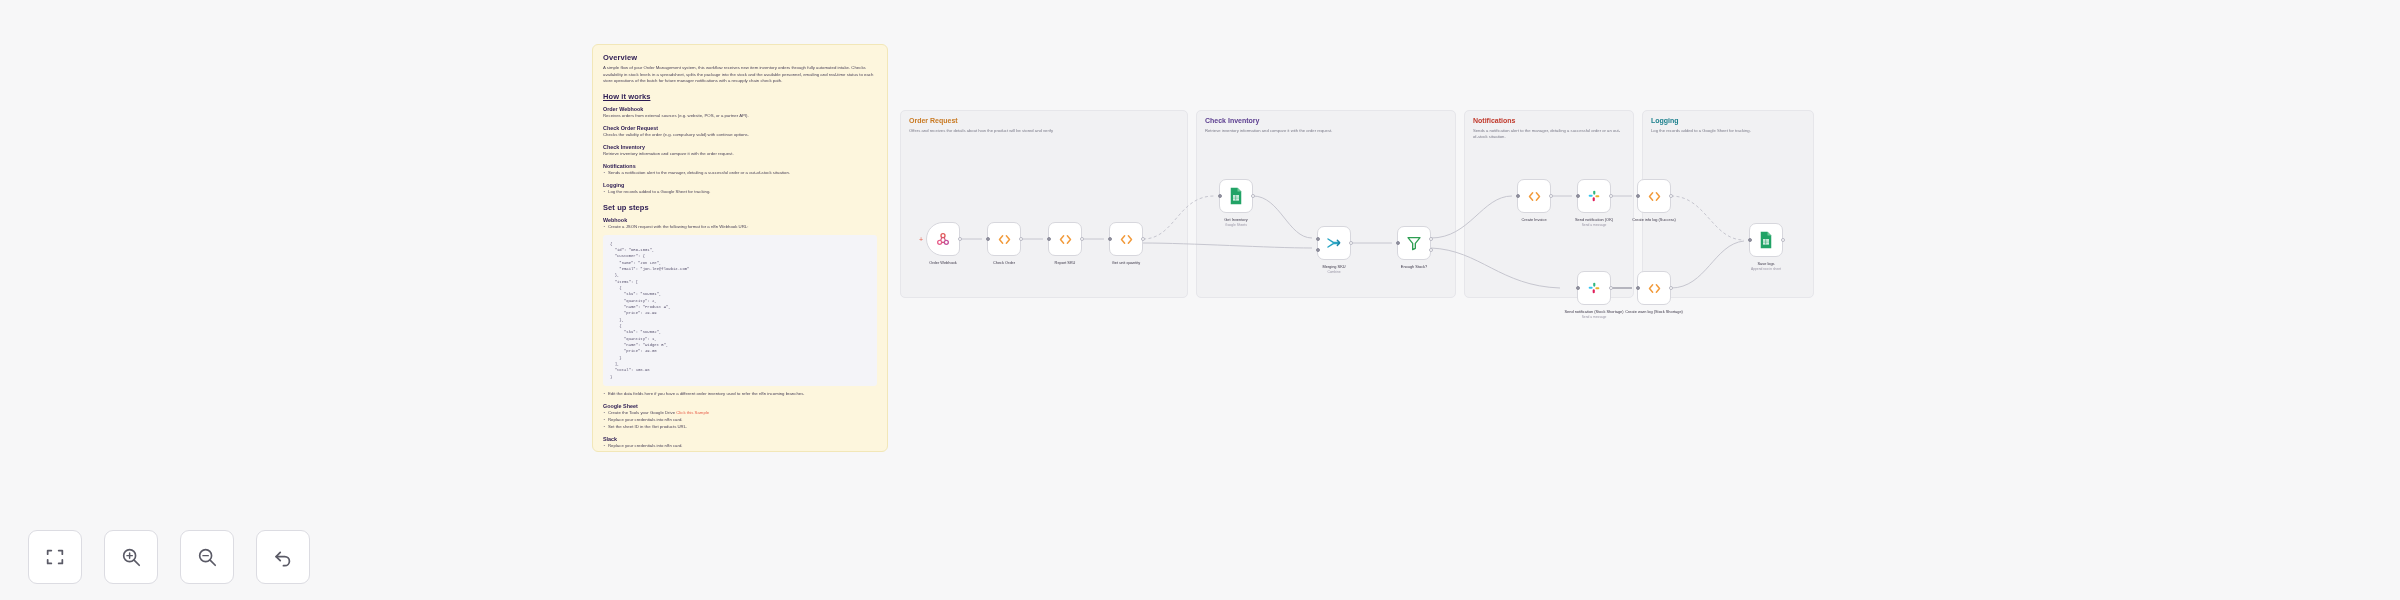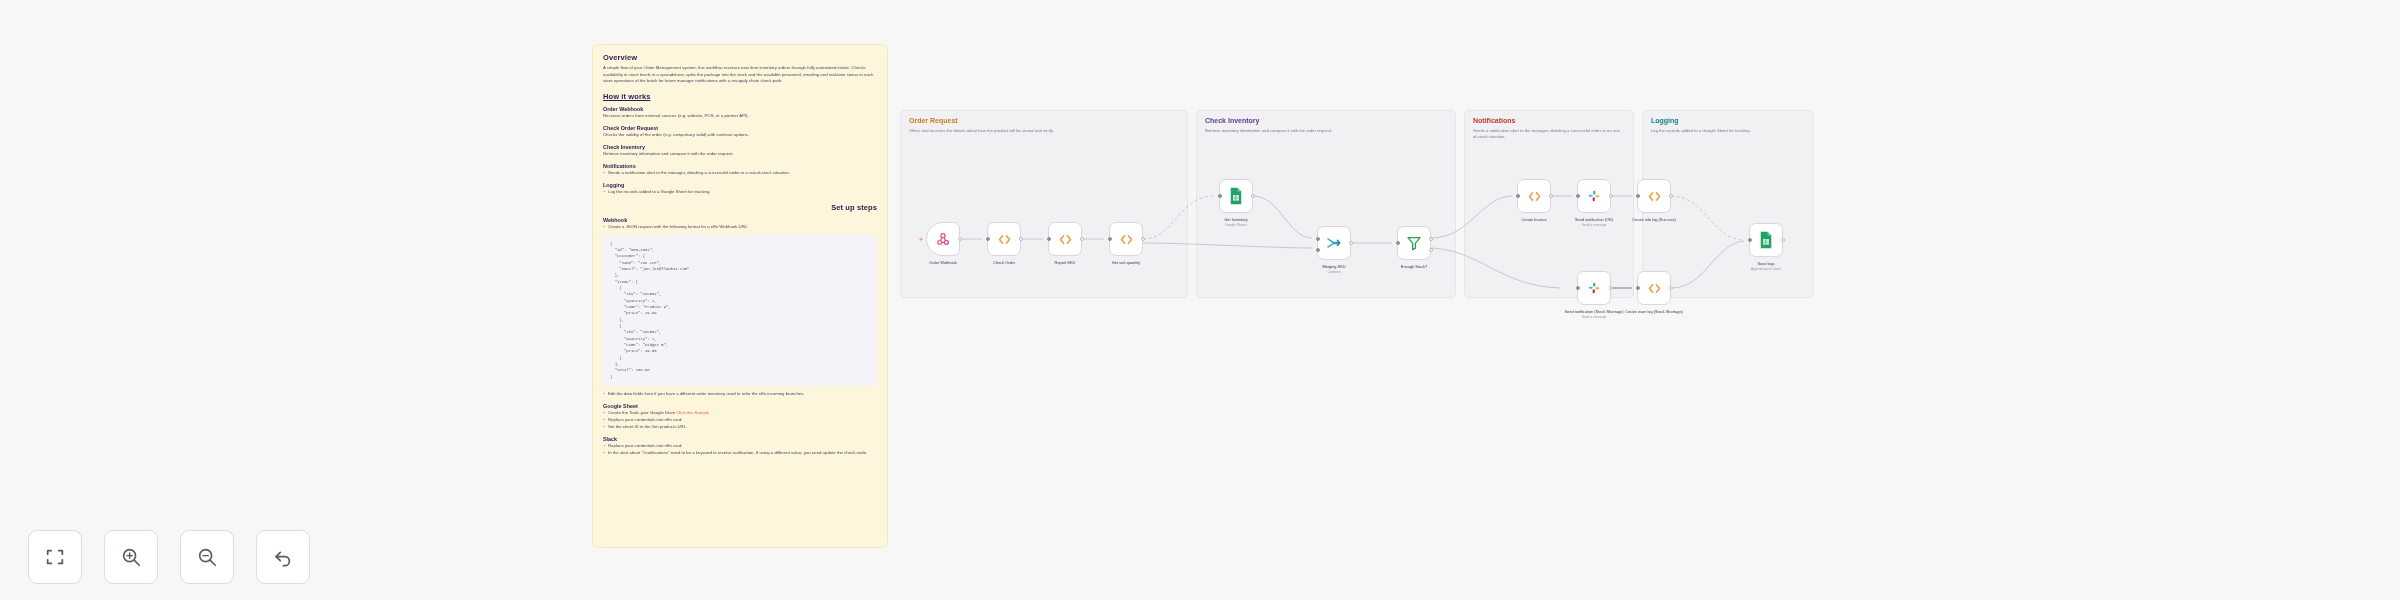--- a/index.html
+++ b/index.html
@@ -7,21 +7,21 @@
     width: 2400px; height: 600px;
     background: #f7f7f8;
     font-family: "Liberation Sans", sans-serif;
     overflow: hidden;
   }
   #canvas { position: relative; width: 2400px; height: 600px; background: #f7f7f8; }
 
   
   .sticky {
     position: absolute; left: 592px; top: 44px;
-    width: 296px; height: 504px;
+    width: 296px; height: 408px;
     background: #fdf6dd;
     border: 1px solid #f2e7b8;
     border-radius: 6px;
     padding: 8px 10px;
     overflow: hidden;
   }
   .sticky h2 { font-size: 7.5px; color: #2b1a52; margin-bottom: 3px; font-weight: bold; letter-spacing: .1px; }
   .sticky h3 { font-size: 5.4px; color: #2b1a52; margin: 5px 0 1.5px; font-weight: bold; }
   .sticky p, .sticky li { font-size: 4.3px; color: #4a4258; line-height: 1.52; }
   .sticky p { margin-bottom: 2px; }
@@ -287,21 +287,21 @@
     <p>Retrieve inventory information and compare it with the order request.</p>
     <h3>Notifications</h3>
     <ul>
       <li>Sends a notification alert to the manager, detailing a successful order or a out-of-stock situation.</li>
     </ul>
     <h3>Logging</h3>
     <ul>
       <li>Log the records added to a Google Sheet for tracking.</li>
     </ul>
 
-    <h2 style="margin-top:7px;text-align:right;">Set up steps</h2>
+    <h2 style="margin-top:7px;">Set up steps</h2>
 
     <h3>Webhook</h3>
     <ul>
       <li>Create a JSON request with the following format for a n8n Webhook URL:</li>
     </ul>
 
     <div class="codeblock">{
   "id": "ORD-1001",
   "customer": {
     "name": "Jon Lee",

